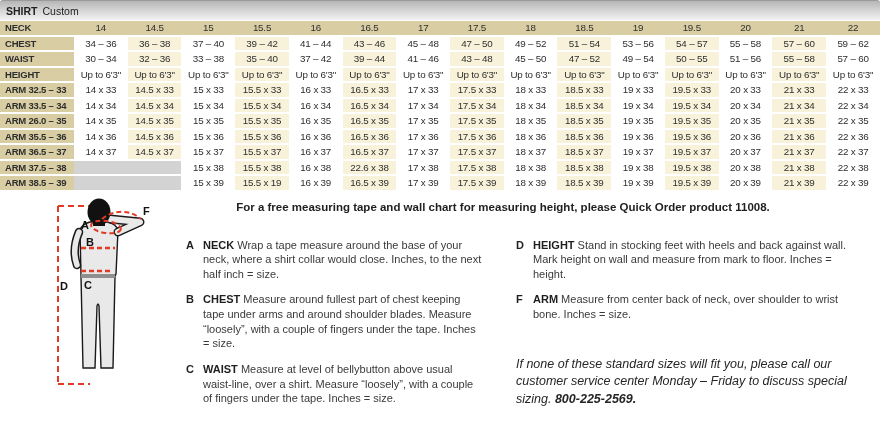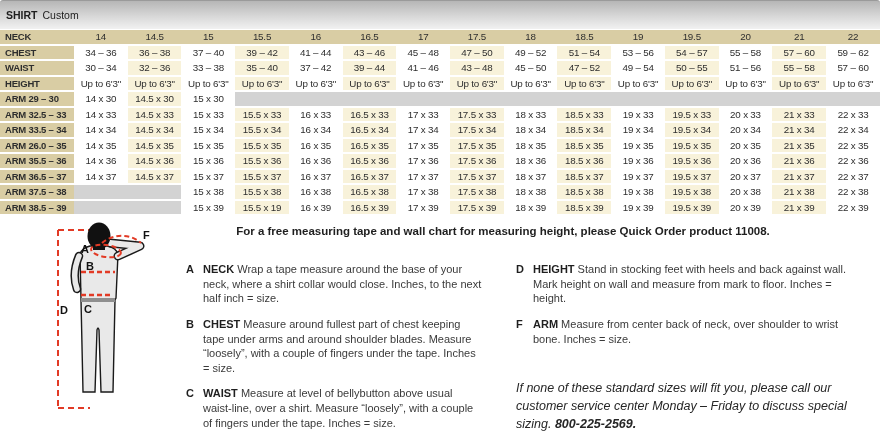--- a/index.html
+++ b/index.html
@@ -6,21 +6,21 @@
     --tan:#d9cda4; --cream:#f8f2da; --empty-gray:#d3d3d3; --accent-red:#e23a25;
     --ink:#2e2e2e; --body-gray:#e9e9e9;
   }
   *{box-sizing:border-box;}
   html,body{margin:0;padding:0;}
   body{width:880px;height:445px;font-family:"Liberation Sans",sans-serif;background:#fff;color:var(--ink);}
   .sheet{width:880px;height:445px;overflow:hidden;}
 
   
   .titlebar{
-    height:30px;display:flex;align-items:center;gap:5px;padding-left:6px;
+    height:21px;display:flex;align-items:center;gap:5px;padding-left:6px;
     background:linear-gradient(#b6b6b6,#d8d8d8 55%,#f1f1f1);
     border-top:1px solid #9a9a9a;border-bottom:1px solid #fff;
     border-radius:3px 3px 0 0;font-size:10.5px;color:#1e1e1e;
   }
   .titlebar .t-bold{font-weight:bold;}
   table.sizes{width:880px;border-collapse:collapse;table-layout:fixed;}
   table.sizes col.c-label{width:74px;}
   table.sizes th,table.sizes td{
     height:13.5px;padding:0;font-size:9.8px;line-height:13.5px;letter-spacing:-0.2px;
     text-align:center;border-bottom:2px solid #fff;color:var(--ink);white-space:nowrap;overflow:hidden;
@@ -135,38 +135,20 @@
           <td class="alt">Up to 6'3"</td>
           <td>Up to 6'3"</td>
           <td class="alt">Up to 6'3"</td>
           <td>Up to 6'3"</td>
           <td class="alt">Up to 6'3"</td>
           <td>Up to 6'3"</td>
           <td class="alt">Up to 6'3"</td>
           <td>Up to 6'3"</td>
         </tr>
         <tr>
-          <td class="lbl">ARM 29 – 30</td>
-          <td>14 x 30</td>
-          <td class="alt">14.5 x 30</td>
-          <td>15 x 30</td>
-          <td class="empty"></td>
-          <td class="empty"></td>
-          <td class="empty"></td>
-          <td class="empty"></td>
-          <td class="empty"></td>
-          <td class="empty"></td>
-          <td class="empty"></td>
-          <td class="empty"></td>
-          <td class="empty"></td>
-          <td class="empty"></td>
-          <td class="empty"></td>
-          <td class="empty"></td>
-        </tr>
-        <tr>
           <td class="lbl">ARM 32.5 – 33</td>
           <td>14 x 33</td>
           <td class="alt">14.5 x 33</td>
           <td>15 x 33</td>
           <td class="alt">15.5 x 33</td>
           <td>16 x 33</td>
           <td class="alt">16.5 x 33</td>
           <td>17 x 33</td>
           <td class="alt">17.5 x 33</td>
           <td>18 x 33</td>
@@ -249,21 +231,21 @@
           <td class="alt">21 x 37</td>
           <td>22 x 37</td>
         </tr>
         <tr>
           <td class="lbl">ARM 37.5 – 38</td>
           <td class="empty"></td>
           <td class="empty"></td>
           <td>15 x 38</td>
           <td class="alt">15.5 x 38</td>
           <td>16 x 38</td>
-          <td class="alt">16.5 x 38</td>
+          <td class="alt">22.6 x 38</td>
           <td>17 x 38</td>
           <td class="alt">17.5 x 38</td>
           <td>18 x 38</td>
           <td class="alt">18.5 x 38</td>
           <td>19 x 38</td>
           <td class="alt">19.5 x 38</td>
           <td>20 x 38</td>
           <td class="alt">21 x 38</td>
           <td>22 x 38</td>
         </tr>

